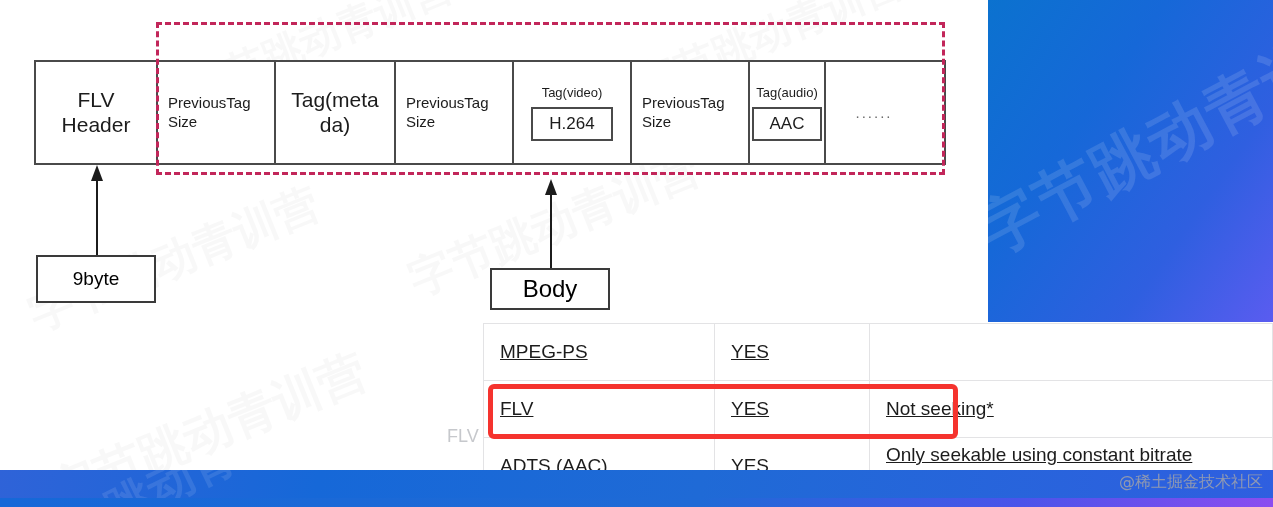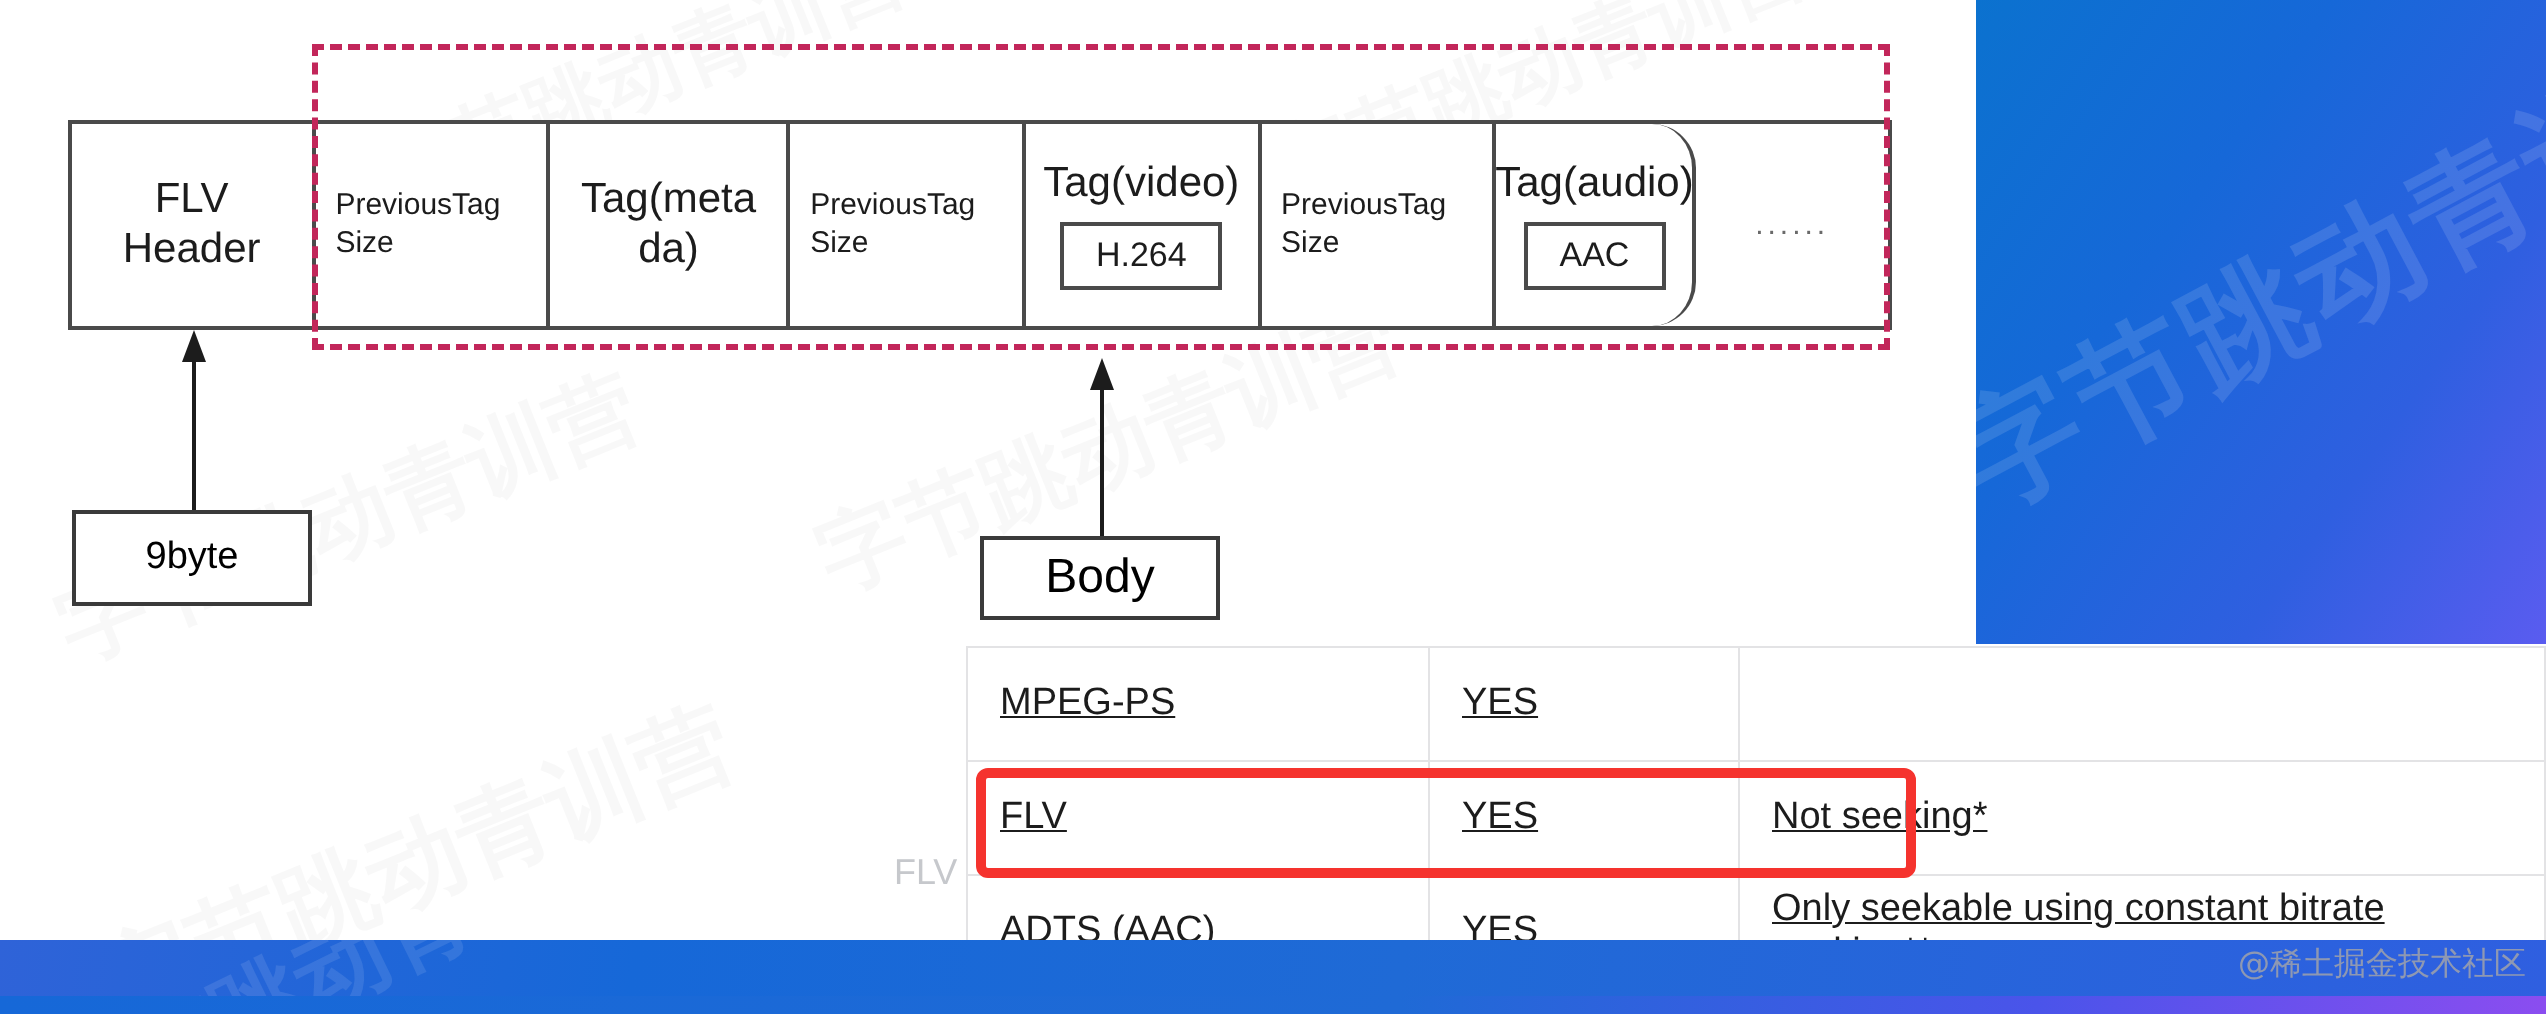--- a/index.html
+++ b/index.html
@@ -119,21 +119,21 @@
     padding-left: 10px;
     font-size: 15px;
     color: #1c1c1c;
     line-height: 1.25;
   }
   .dcell.tagcell {
     align-items: center;
     text-align: center;
   }
   .tag-title {
-    font-size: 21px;
+    font-size: 13px;
     color: #1c1c1c;
     margin-bottom: 7px;
   }
   .codec-box {
     border: 2px solid #4a4a4a;
     padding: 5px 16px;
     font-size: 17px;
     color: #1c1c1c;
     background: #fff;
   }
@@ -266,21 +266,21 @@
         <div>Size</div>
       </div>
       <div class="dcell tagcell" style="width: 118px;">
         <div class="tag-title">Tag(video)</div>
         <div class="codec-box">H.264</div>
       </div>
       <div class="dcell left-small" style="width: 118px;">
         <div>PreviousTag</div>
         <div>Size</div>
       </div>
-      <div class="dcell tagcell" style="width: 100px; border-radius: 22px;">
+      <div class="dcell tagcell" style="width: 76px;">
         <div class="tag-title">Tag(audio)</div>
         <div class="codec-box">AAC</div>
       </div>
       <div class="dcell" style="width: 96px;">
         <div class="dots">......</div>
       </div>
     </div>
 
   <div class="dashed-rect"></div>
 

